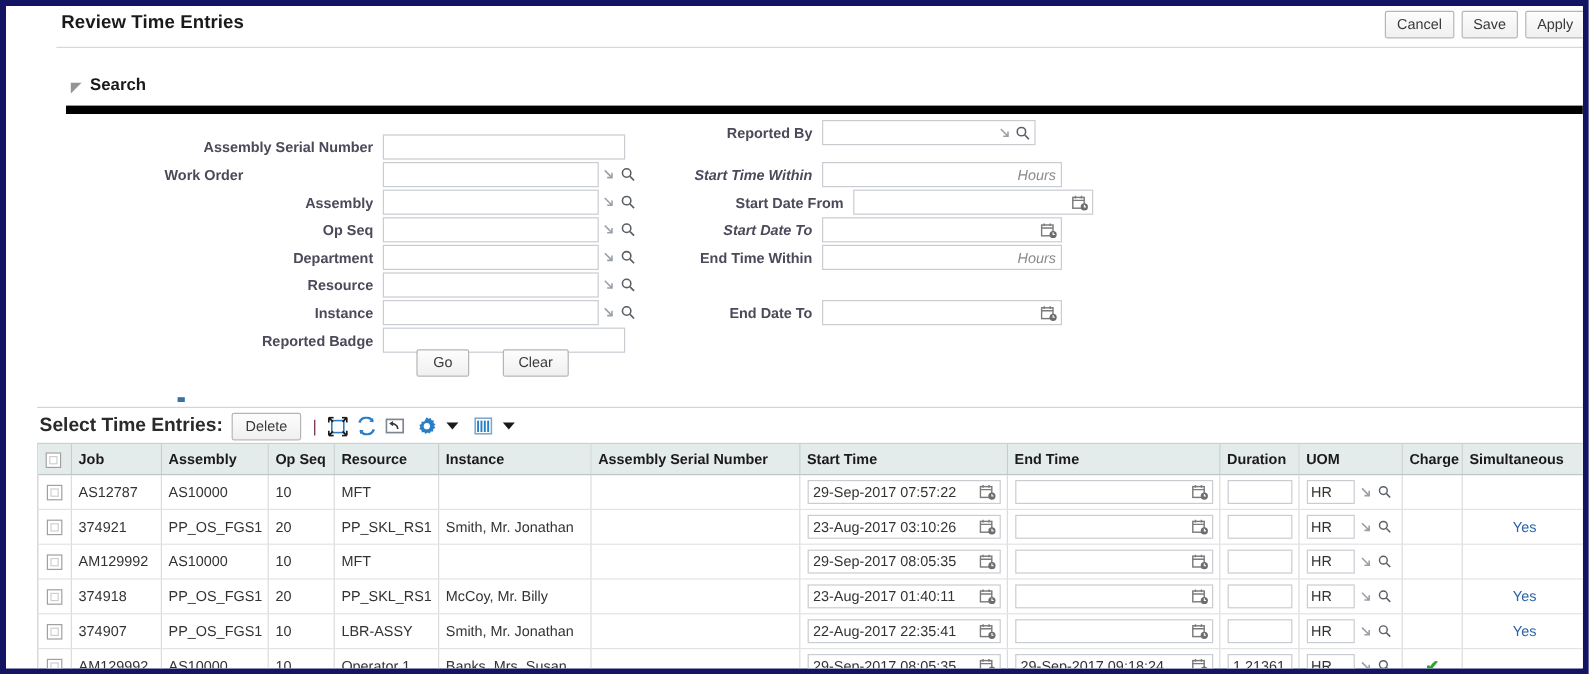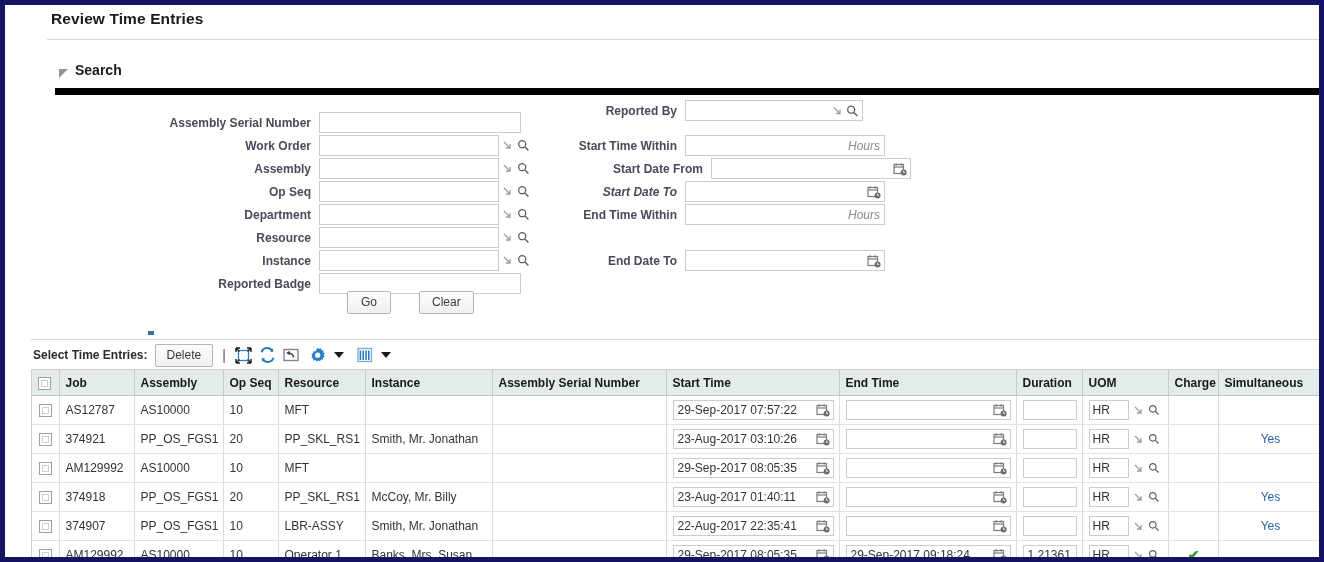--- a/index.html
+++ b/index.html
@@ -169,21 +169,21 @@
   .table-toolbar {
     position: absolute;
     left: 28px;
     top: 338px;
     display: flex;
     align-items: center;
     gap: 7px;
     height: 24px;
   }
   .tb-text {
-    font-size: 12px;
+    font-size: 16px;
     font-weight: bold;
     color: #2b2b2b;
     white-space: nowrap;
   }
   .tb-sep {
     color: #7a3b5a;
     font-size: 14px;
     padding: 0 2px;
     user-select: none;
   }
@@ -312,36 +312,41 @@
   .center { text-align: center; }
 </style>
 </head>
 <body>
 
 <div id="page">
 <div id="inner">
 
   <div class="page-header">
     <div class="page-title">Review Time Entries</div>
+    <div class="header-buttons">
+      <button class="btn">Cancel</button>
+      <button class="btn">Save</button>
+      <button class="btn">Apply</button>
+    </div>
   </div>
 
   <div class="search-header">
     <span class="disclosure"></span>
     <span class="search-label">Search</span>
   </div>
 
   <div class="search-body">
 
     <div class="field-row" style="left:0px; top:16px;">
       <div class="field-label" style="width:282px;">Assembly Serial Number</div>
       <input class="inp" style="width: 202px;" value="">
     </div>
 
     <div class="field-row" style="left:0px; top:39px;">
-      <div class="field-label" style="width:282px;">Work Order</div>
+      <div class="field-label" style="width:282px;text-align:center;">Work Order</div>
       <div class="lov-wrap">
         <input class="inp" style="width: 180px;" value="">
         <span class="ico" style="margin-left:3px;">
           <svg width="11" height="11" viewBox="0 0 11 11">
                 <path d="M2 2 L8 8 M8 4 L8 8 L4 8" stroke="#9aa0a8" stroke-width="1.3" fill="none"></path>
               </svg>
         </span>
         <span class="ico" style="margin-left:4px;">
           <svg width="13" height="13" viewBox="0 0 13 13">
                 <circle cx="5.2" cy="5.2" r="3.5" stroke="#5a5f66" stroke-width="1.3" fill="none"></circle>
@@ -460,21 +465,21 @@
             <svg width="13" height="13" viewBox="0 0 13 13">
                   <circle cx="5.2" cy="5.2" r="3.5" stroke="#5a5f66" stroke-width="1.3" fill="none"></circle>
                   <line x1="8" y1="8" x2="11.4" y2="11.4" stroke="#5a5f66" stroke-width="1.4"></line>
                 </svg>
           </span>
         </span>
       </div>
     </div>
 
     <div class="field-row" style="left:470px; top:39px;">
-      <div class="field-label" style="width:178px;">Start Time Within</div>
+      <div class="field-label" style="width:178px;font-style:italic;">Start Time Within</div>
       <input class="inp" style="width: 200px; text-align: right;" placeholder="Hours">
     </div>
 
     <div class="field-row" style="left:496px; top:62px;">
       <div class="field-label" style="width:178px;">Start Date From</div>
       <div class="lov-wrap">
         <input class="inp" style="width: 200px; padding-right: 22px;" value="">
         <span class="cell-icon-right">
           <svg width="14" height="14" viewBox="0 0 14 14">
             <rect x="1" y="2.5" width="9.5" height="9" fill="none" stroke="#7b7b7b" stroke-width="1.2"></rect>

